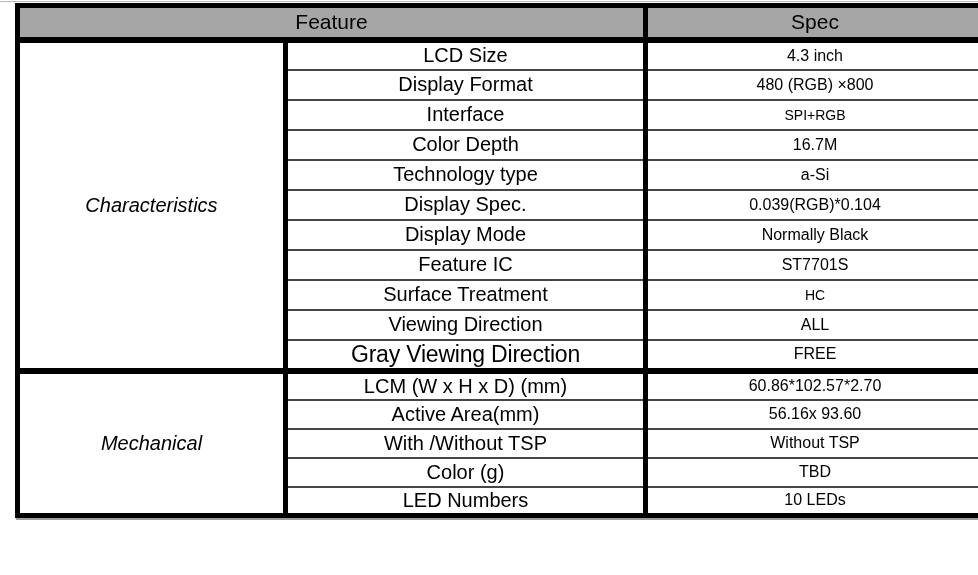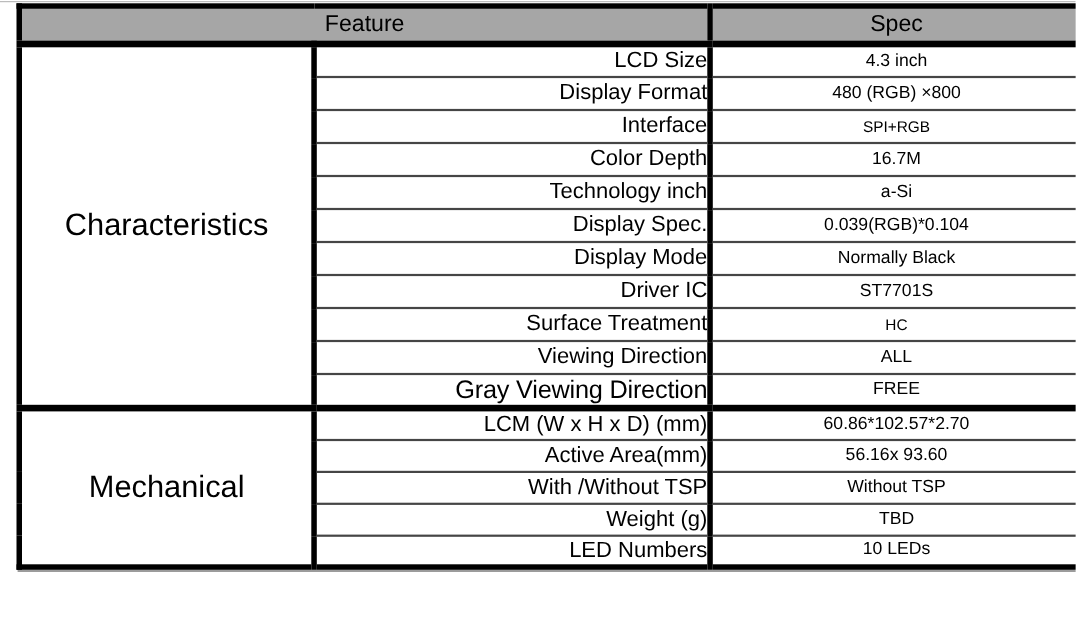--- a/index.html
+++ b/index.html
@@ -59,28 +59,29 @@
     vertical-align: middle;
     border-bottom: 6px solid var(--border);
   }
   th.spec-h { border-left: 5px solid var(--border); }
   
   tbody td { border-top: 2px solid var(--row-line); vertical-align: middle; }
   tbody tr.c { height: 30px; }
   tbody tr.m { height: 29px; }
   td.group {
     text-align: center;
-    font-size: 28px;
+    font-size: 20px;
     border-top: none;
+    font-style: italic;
   }
   td.group.char { border-bottom: 6px solid var(--border); }
   td.feat {
     border-left: 5px solid var(--border);
     border-right: 5px solid var(--border);
-    text-align: right;
+    text-align: center;
     padding-left: 10px;
     font-size: 20px;
   }
   td.spec {
     text-align: center;
     font-size: 16px;
   }
   td.sm { font-size: 14px; }
   td.feat.sm { font-size: 23px; letter-spacing: -0.2px; }
   tr.section-start td { border-top: 6px solid var(--border); }
@@ -115,33 +116,33 @@
       </tr>
       <tr class="c">
         <td class="feat">Interface</td>
         <td class="spec sm">SPI+RGB</td>
       </tr>
       <tr class="c">
         <td class="feat">Color Depth</td>
         <td class="spec">16.7M</td>
       </tr>
       <tr class="c">
-        <td class="feat">Technology inch</td>
+        <td class="feat">Technology type</td>
         <td class="spec">a-Si</td>
       </tr>
       <tr class="c">
         <td class="feat">Display Spec.</td>
         <td class="spec">0.039(RGB)*0.104</td>
       </tr>
       <tr class="c">
         <td class="feat">Display Mode</td>
         <td class="spec">Normally Black</td>
       </tr>
       <tr class="c">
-        <td class="feat">Driver IC</td>
+        <td class="feat">Feature IC</td>
         <td class="spec">ST7701S</td>
       </tr>
       <tr class="c">
         <td class="feat">Surface Treatment</td>
         <td class="spec sm">HC</td>
       </tr>
       <tr class="c">
         <td class="feat">Viewing Direction</td>
         <td class="spec">ALL</td>
       </tr>
@@ -157,21 +158,21 @@
       </tr>
       <tr class="m">
         <td class="feat">Active Area(mm)</td>
         <td class="spec">56.16x 93.60</td>
       </tr>
       <tr class="m">
         <td class="feat">With /Without TSP</td>
         <td class="spec">Without TSP</td>
       </tr>
       <tr class="m">
-        <td class="feat">Weight (g)</td>
+        <td class="feat">Color (g)</td>
         <td class="spec">TBD</td>
       </tr>
       <tr class="m">
         <td class="feat">LED Numbers</td>
         <td class="spec">10 LEDs</td>
       </tr>
     </tbody>
   </table>
 </div>
 

